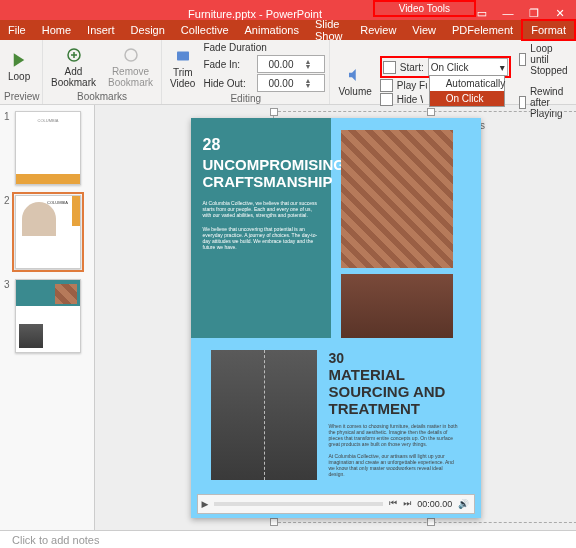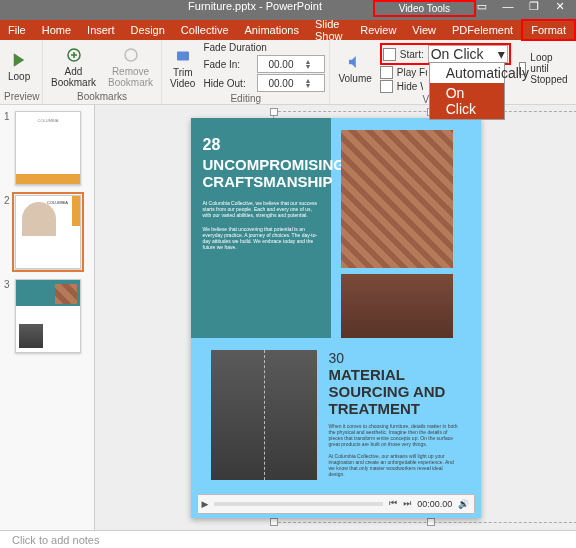--- a/index.html
+++ b/index.html
@@ -1,34 +1,34 @@
 <!DOCTYPE html>
 <html><head>
 <meta charset="utf-8">
 <style>
 body{margin:0;font-family:"Segoe UI",sans-serif;font-size:11px;background:#eee;color:#333;overflow:hidden}
-.title-bar{height:20px;background:#737373;color:#fff;display:flex;align-items:flex-start;font-size:11px}
+.title-bar{height:20px;background:#ef4444;color:#fff;display:flex;align-items:flex-end;font-size:11px}
 .title-center{flex:1;text-align:center}
 .title-right{display:flex;gap:2px;padding-right:4px}
 .title-btn{width:24px;text-align:center;cursor:pointer}
 .vtools{position:absolute;top:0;right:100px;font-size:10px;color:#fff}
 .ribbon-bar{height:20px;background:#c43e1c;display:flex;align-items:center;color:#fff;font-size:11px}
 .ribbon-tab{padding:3px 8px;cursor:pointer}
 .hl-red{border:2px solid red}
 .ribbon{background:#f3f2f1;height:64px;display:flex;border-bottom:1px solid #d4d4d4}
 .group{display:flex;flex-direction:column;border-right:1px solid #e1e1e1;padding:2px 4px;font-size:10px}
 .group-body{flex:1;display:flex;align-items:center;gap:4px}
 .group-label{text-align:center;color:#666;font-size:10px}
 .vbtn{display:flex;flex-direction:column;align-items:center;gap:2px;padding:2px 4px;cursor:pointer}
 .vbtn svg{width:18px;height:18px}
 .fade-row{display:flex;align-items:center;gap:4px;margin:1px 0}
 .spin{width:46px;height:16px;font-size:10px;border:1px solid #ababab;background:#fff;padding:0 10px;display:flex;align-items:center;justify-content:space-between}
 .spin .arrows{width:10px;font-size:7px;line-height:5px;color:#666}
 .opt-row{display:flex;align-items:center;gap:4px;margin:1px 0;font-size:10px}
-.dd{position:relative;width:74px;height:16px;border:1px solid #ababab;background:#fff;font-size:14px;padding:0 2px;display:flex;align-items:center}
+.dd{position:relative;width:74px;height:16px;border:1px solid #ababab;background:#fff;font-size:10px;padding:0 2px;display:flex;align-items:center}
 .dd-list{position:absolute;top:16px;left:0;width:74px;background:#fff;border:1px solid #999;z-index:10}
 .dd-item{padding:2px 16px;cursor:pointer}
 .dd-item.sel{background:#c43e1c;color:#fff}
 .cb{width:11px;height:11px;border:1px solid #888;background:#fff}
 .workspace{display:flex;height:425px;background:#eee}
 .thumbs{width:86px;background:#f8f8f8;border-right:1px solid #ccc;padding:6px 4px}
 .thumb-wrap{display:flex;gap:3px;margin-bottom:10px}
 .thumb-num{font-size:10px;color:#666;width:8px}
 .thumb{width:64px;height:72px;background:#fff;border:1px solid #ccc;box-shadow:0 1px 2px rgba(0,0,0,.2);position:relative}
 .thumb.active{outline:2px solid #e07b3c;outline-offset:1px}
@@ -166,20 +166,24 @@
         <div class="opt-row">
             <div class="cb"></div>
             <span style="overflow:hidden;width:26px;white-space:nowrap">Hide While Not Playing</span>
           </div>
       </div>
       <div style="margin-left:4px">
         <div class="opt-row">
             <div class="cb"></div>
             <span>Loop until Stopped</span>
           </div>
+        <div class="opt-row" style="margin-top:10px">
+            <div class="cb"></div>
+            <span>Rewind after Playing</span>
+          </div>
       </div>
     </div>
     <div class="group-label">Video Options</div>
   </div>
 </div>
 
 <div class="workspace">
   <div class="thumbs">
     <div class="thumb-wrap">
         <div class="thumb-num">1</div>
@@ -219,21 +223,21 @@
         <div class="w head" style="margin-top:2px">UNCOMPROMISING CRAFTSMANSHIP</div>
         <div class="w" style="margin-top:10px;font-size:5px">At Columbia Collective, we believe that our success starts from our people. Each and every one of us, with our varied abilities, strengths and potential.</div>
         <div class="w" style="margin-top:8px;font-size:5px">We believe that uncovering that potential is an everyday practice. A journey of choices. The day-to-day attitudes we build. We embrace today and the future we have.</div>
       </div>
       <div class="img-ph" style="position:absolute;top:12px;left:150px;width:112px;height:138px"></div>
       <div style="position:absolute;top:156px;left:150px;width:112px;height:64px;background:linear-gradient(#7a4a3a,#5a3428)"></div>
       <div class="stitch" style="position:absolute;top:232px;left:20px;width:106px;height:130px">
         <div style="position:absolute;top:0;bottom:0;left:50%;width:0;border-left:1px dashed #bbb"></div>
       </div>
       <div style="position:absolute;top:232px;left:138px;width:130px">
-        <div style="font-size:14px;font-weight:normal">30</div>
+        <div style="font-size:14px;font-weight:bold">30</div>
         <div class="head">MATERIAL SOURCING AND TREATMENT</div>
         <div class="para" style="margin-top:6px">When it comes to choosing furniture, details matter in both the physical and aesthetic. Imagine then the details of pieces that transform entire concepts up. On the surface great products are built on those very things.</div>
         <div class="para" style="margin-top:6px">At Columbia Collective, our artisans will light up your imagination and create an unforgettable experience. And we know that only master woodworkers reveal ideal design.</div>
       </div>
       <div class="player">
         <span class="pbtn">▶</span>
         <div class="track"></div>
         <span class="pbtn">⏮</span>
         <span class="pbtn">⏭</span>
         <span>00:00.00</span>

